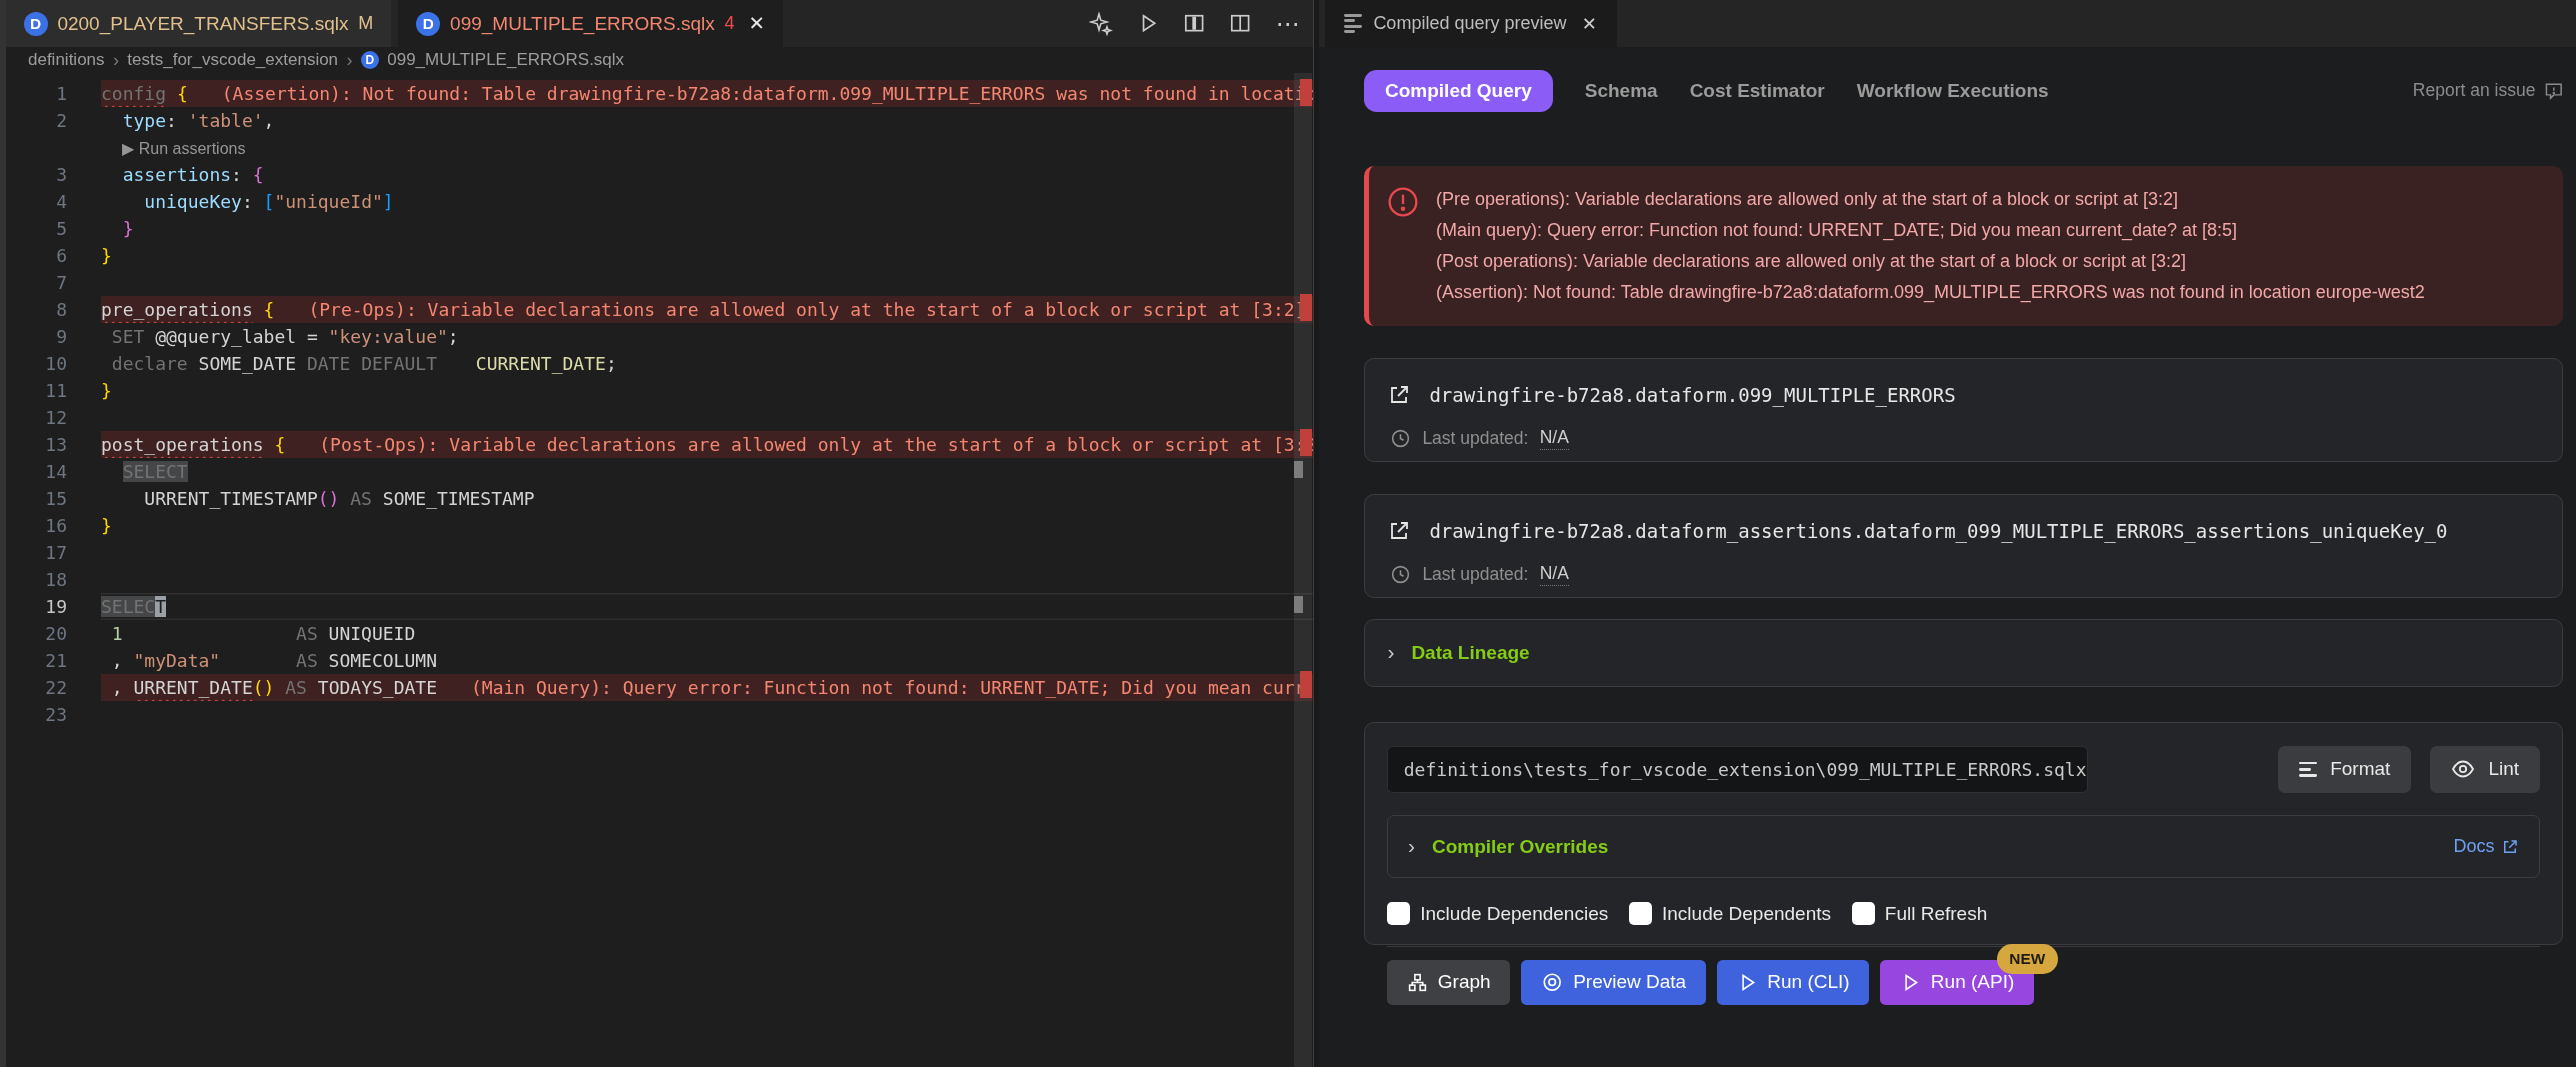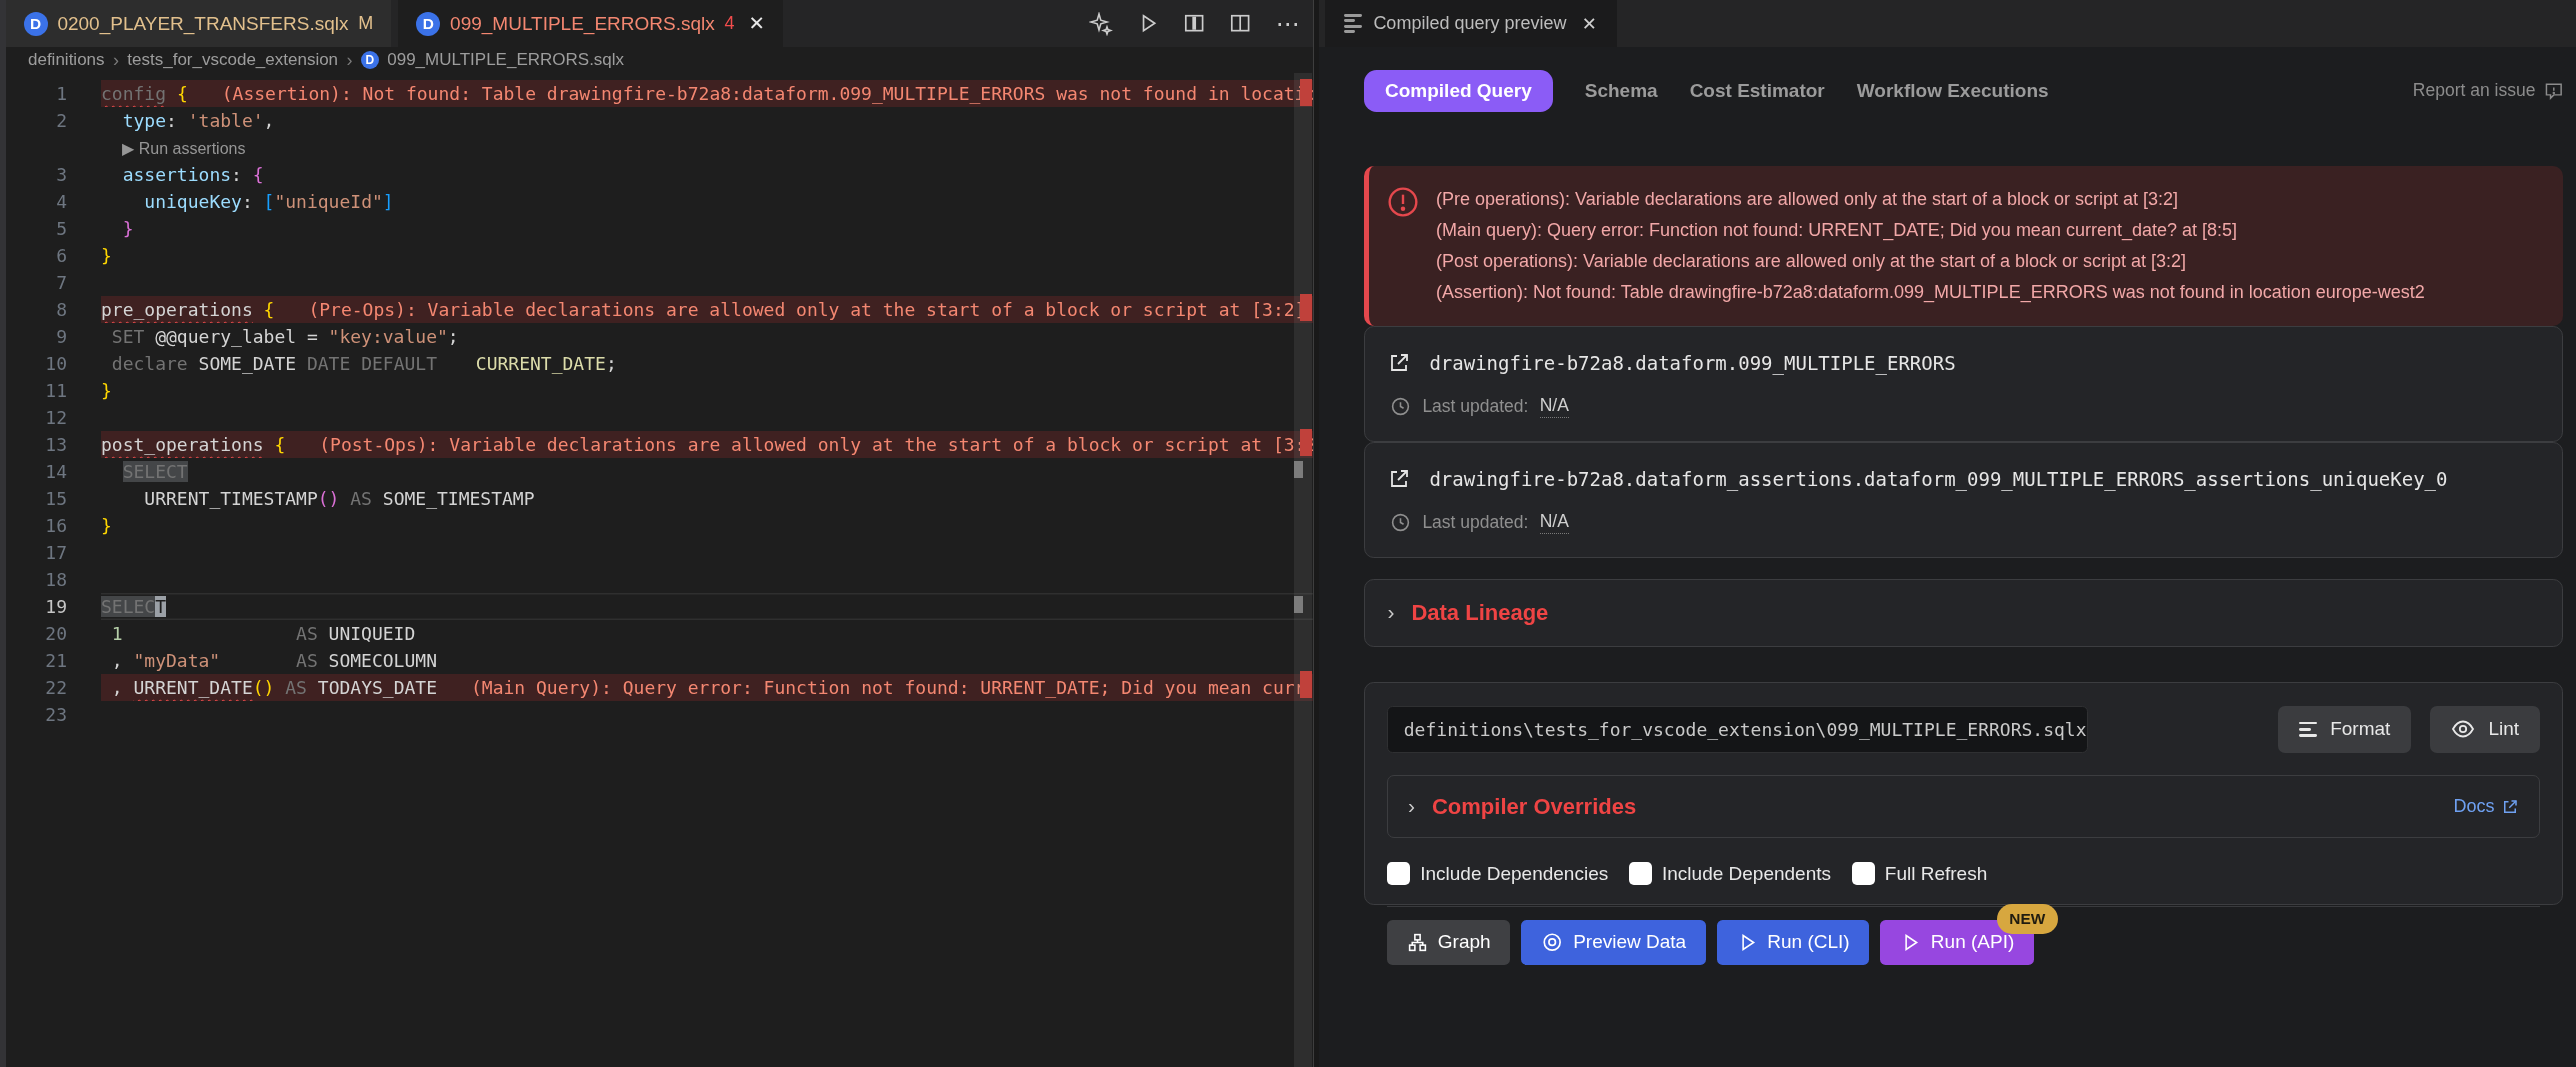--- a/index.html
+++ b/index.html
@@ -82,30 +82,30 @@
   #report-issue { margin-left:auto; color:#8C8C8C; font-size:17.5px; display:flex; align-items:center; gap:8.4px; }
 
   .card { background:#242528; border:0.7px solid #3C3D40; border-radius:9.8px; }
 
   #error-card { margin-top:54px; min-height:144px; background:#3A2122; border:none;
                 border-left:5.6px solid #E5484D; border-radius:10px;
                 display:flex; padding:18px 17px 18px 0; }
   #error-icon { flex:0 0 67px; display:flex; justify-content:center; padding-top:1.4px; }
   #error-lines { color:#F2A8A8; font-size:18px; line-height:31px; }
 
-  .table-card { height:116px; padding:18px 22.4px; }
+  .table-card { margin-top:32px; height:104px; padding:18px 22.4px; }
   .table-title { display:flex; align-items:center; gap:18px; color:#E6E6E6;
                  font:19px "DejaVu Sans Mono", monospace; margin-top:5.6px; }
   .table-meta { display:flex; align-items:center; gap:11.2px; margin-top:19.6px; margin-left:2.8px;
                 color:#8F8F8F; font-size:17.5px; }
   .na { color:#CFCFCF; border-bottom:1.4px dotted #7A7A7A; padding-bottom:1.4px; }
 
   #lineage-card { margin-top:21px; height:68px; display:flex; align-items:center; gap:17px; padding:0 22.4px; }
   .chev { color:#CCCCCC; font-size:21px; transform:translateY(-1.4px); }
-  .section-title { color:#ef4444; font-size:22px; font-weight:bold; }
+  .section-title { color:#84cc16; font-size:19px; font-weight:bold; }
 
   #runner-card { margin-top:35px; height:223px; padding:22.4px; }
   #path-row { display:flex; align-items:center; }
   #path-box { width:701px; height:47px; background:#141517; border:0.7px solid #2F3032; border-radius:5.6px;
               display:flex; align-items:center; padding:0 15.4px; color:#C9C9C9;
               font:18px "DejaVu Sans Mono", monospace; white-space:nowrap; overflow:hidden; }
   .gray-btn { height:47px; background:#3B3C3F; border-radius:7px; color:#E8E8E8; font-size:19px;
               display:flex; align-items:center; justify-content:center; gap:13px; padding:0 21px; }
   #format-btn { margin-left:auto; }
   #lint-btn { margin-left:19px; }

